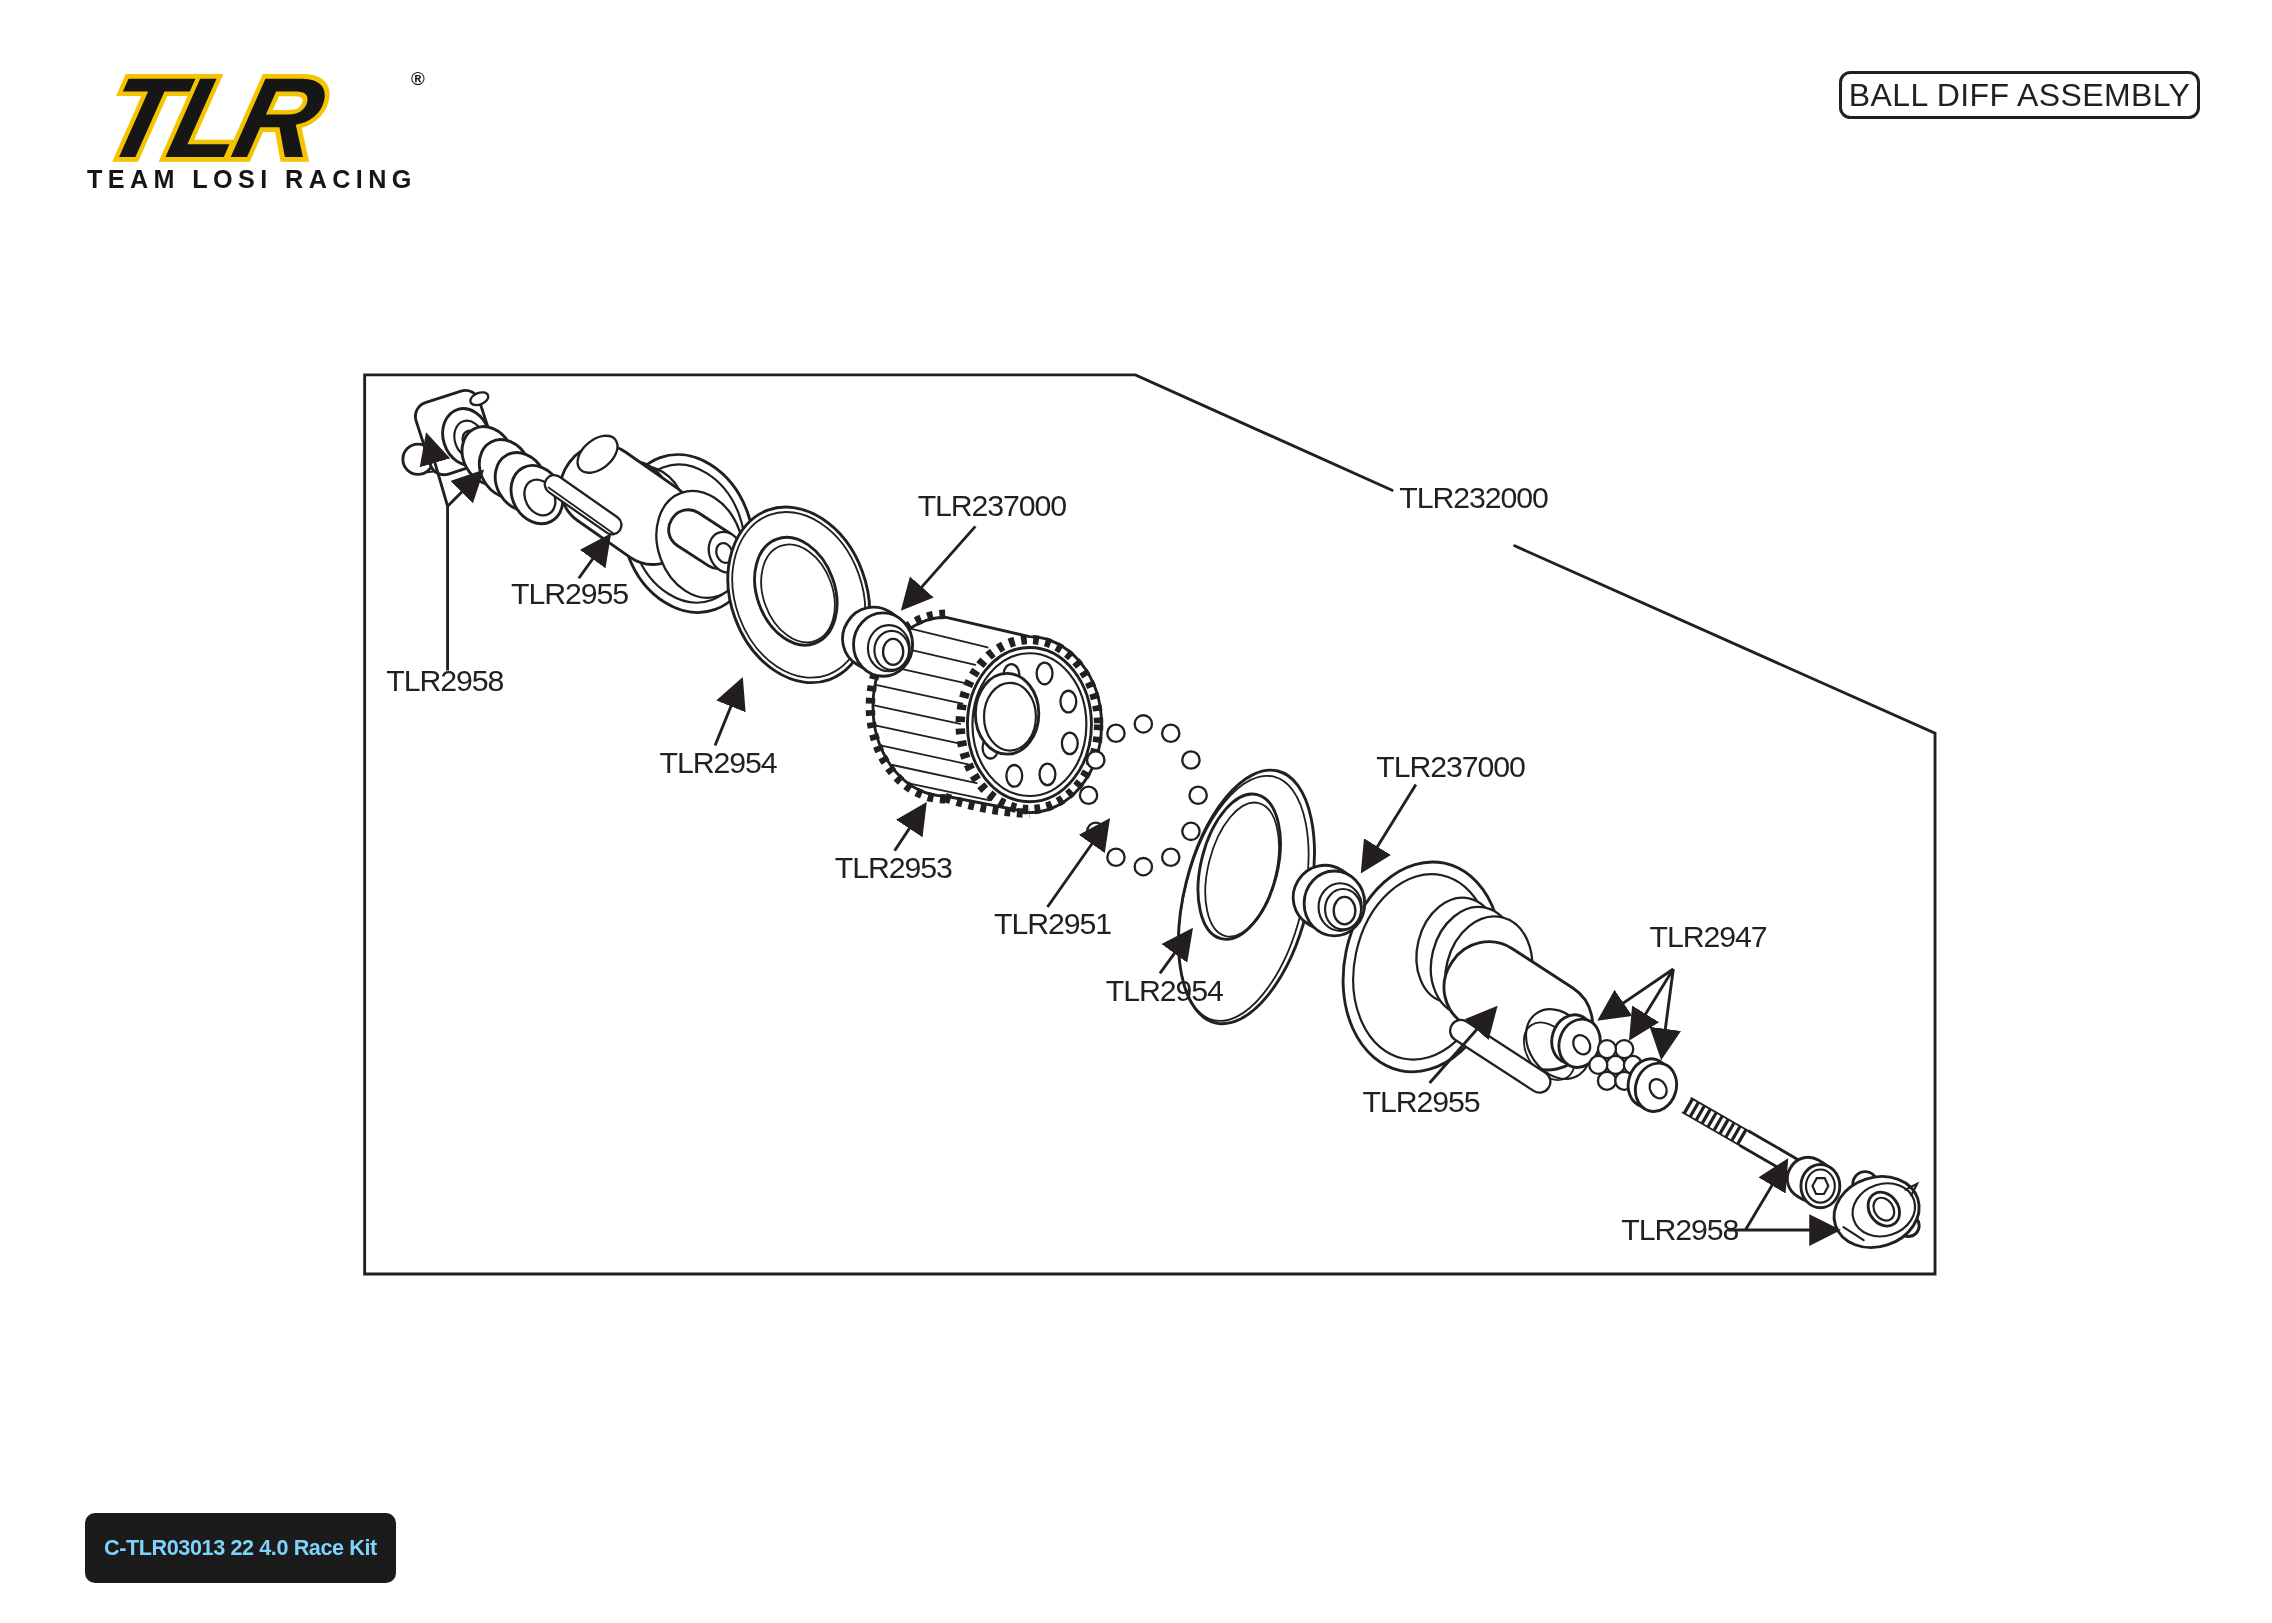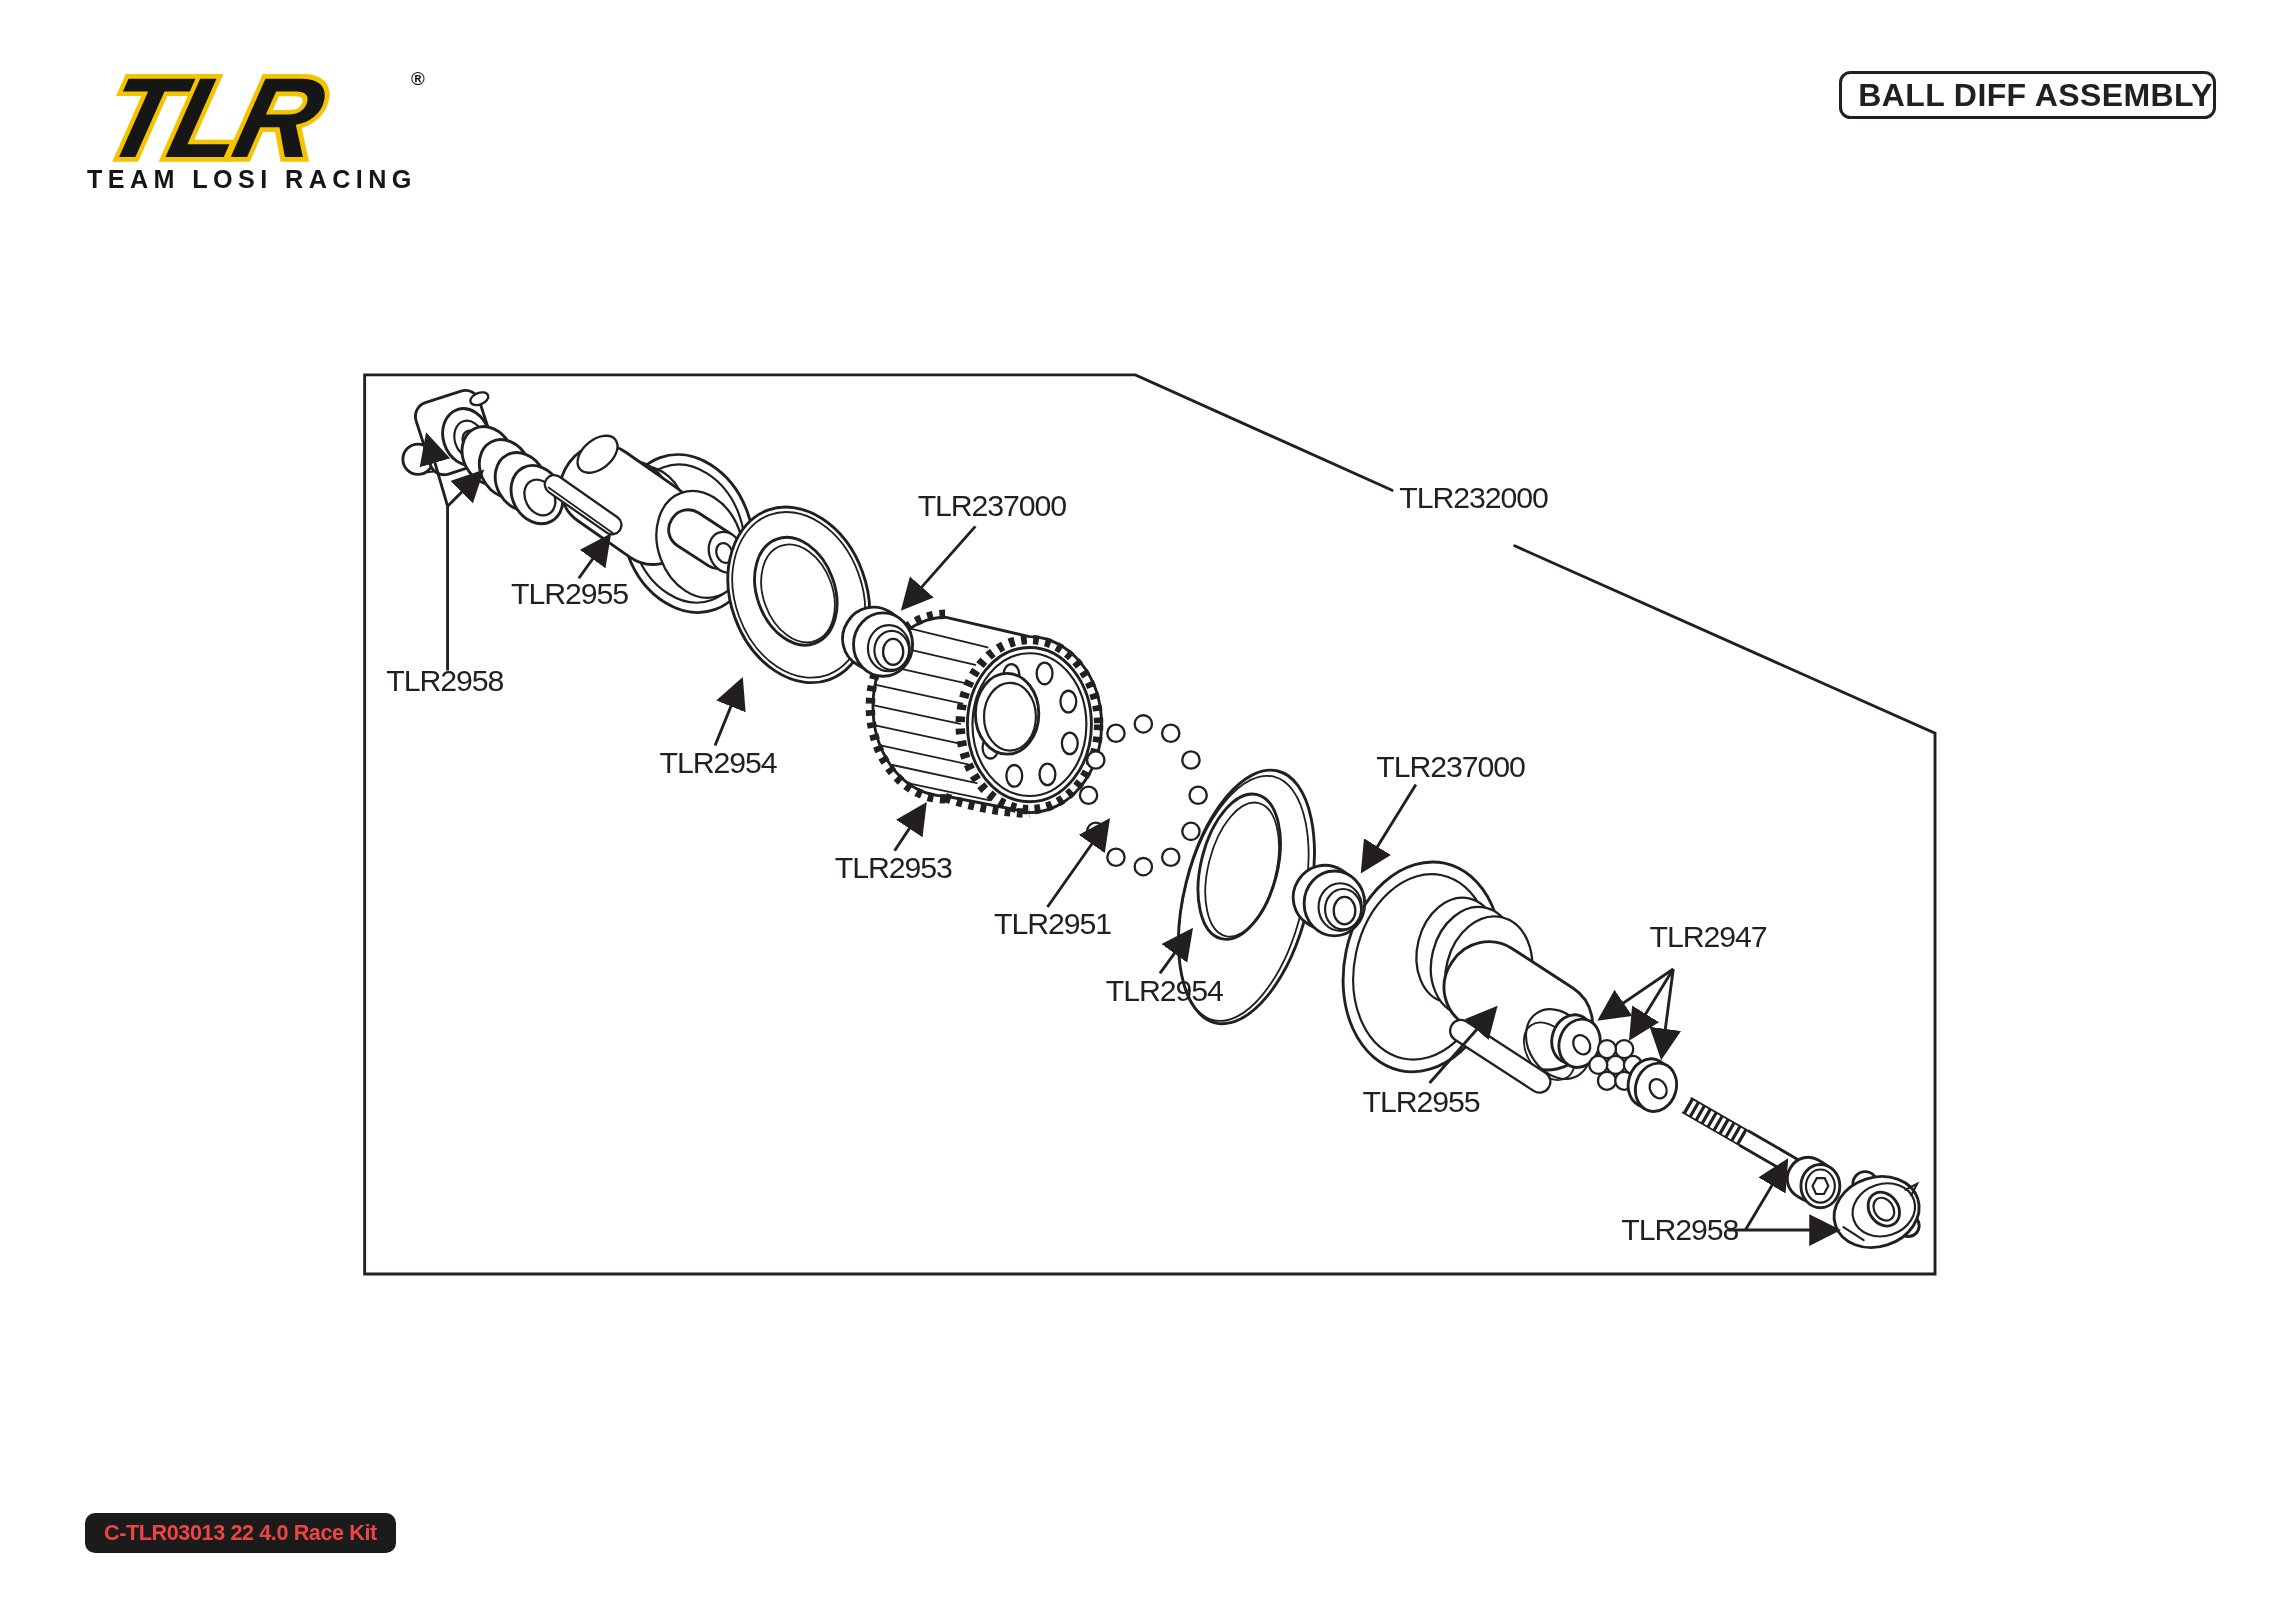--- a/index.html
+++ b/index.html
@@ -2,24 +2,24 @@
 <html style="font-size:11.5px"><head>
 <meta charset="utf-8">
 <style>
   html,body{margin:0;padding:0;background:#fff;}
   #page{position:relative;width:2273px;height:1623px;background:#ffffff;overflow:hidden;
         font-family:"Liberation Sans",sans-serif;color:#231F20;}
   
   #logo{position:absolute;left:85px;top:50px;width:361px;height:144px;}
   #title-badge{position:absolute;left:1839px;top:71px;width:355px;height:42px;
      border:3.6px solid #231F20;border-radius:11.5px;display:flex;align-items:center;justify-content:center;
-     font-size:32px;font-weight:bold;letter-spacing:0.4px;color:#231F20;background:#fff;padding-left:16px;}
+     font-size:32px;font-weight:normal;letter-spacing:0.4px;color:#231F20;background:#fff;}
   
-  #kit-badge{position:absolute;left:85px;top:1513px;background:#1b1b1b;color:#ef4444;
-     border-radius:10px;padding:7px 19px;font-size:21.6px;font-weight:bold;letter-spacing:-0.4px;}
+  #kit-badge{position:absolute;left:85px;top:1513px;background:#1b1b1b;color:#7dd3fc;
+     border-radius:10px;padding:22px 19px;font-size:21.6px;font-weight:bold;letter-spacing:-0.4px;}
   
   #diag{position:absolute;left:0;top:0;width:2273px;height:1623px;}
   #diag *{vector-effect:none;}
   .ln{stroke:#231F20;fill:none;stroke-width:4;stroke-linecap:round;}
   .ln2{stroke:#231F20;fill:none;stroke-width:3;stroke-linecap:round;}
   .ln1{stroke:#231F20;fill:none;stroke-width:2.5;stroke-linecap:round;}
   .wh{fill:#ffffff;stroke:#231F20;stroke-width:4;}
   .wh3{fill:#ffffff;stroke:#231F20;stroke-width:3.2;}
   .teeth{fill:none;stroke:#231F20;stroke-width:13;stroke-dasharray:8 9;}
   .thread{fill:none;stroke:#231F20;stroke-width:24;stroke-dasharray:4.5 5;}

